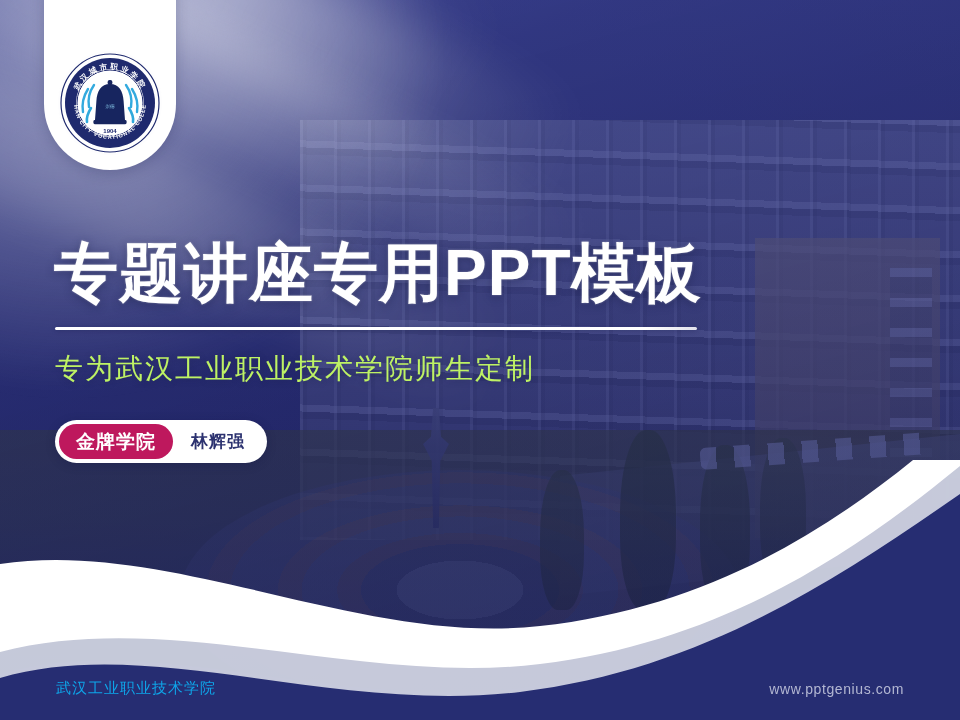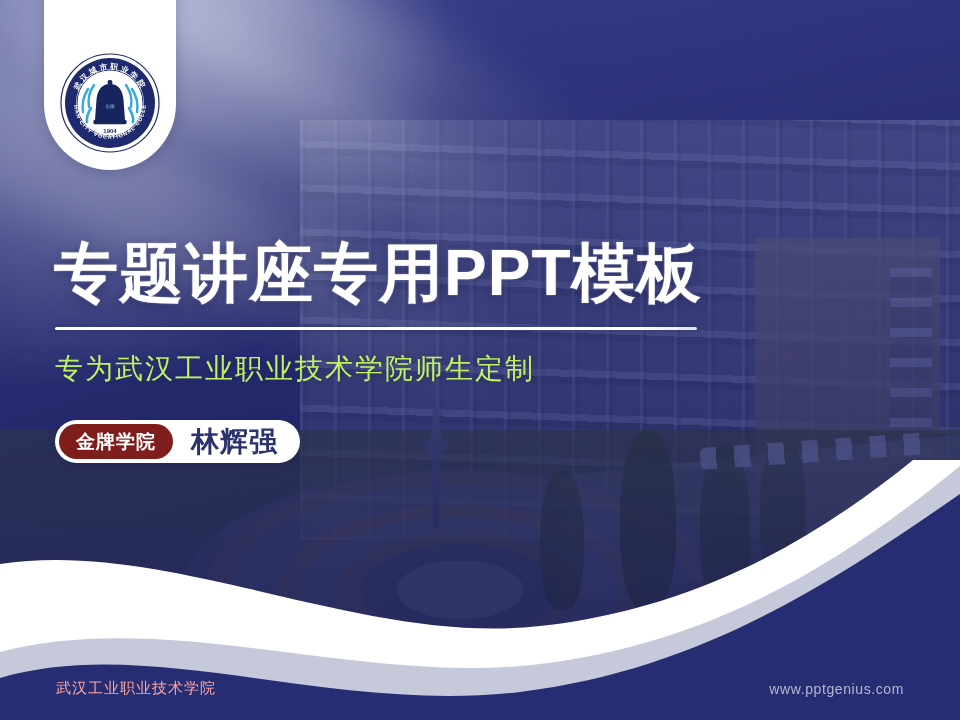--- a/index.html
+++ b/index.html
@@ -194,38 +194,38 @@
   .badge{
     position:absolute; left:55px; top:420px;
     height:43px; display:flex; align-items:center;
     background:#ffffff; border-radius:22px;
     padding:0 22px 0 4px;
     box-shadow:0 2px 10px rgba(18,22,66,.28);
   }
   .badge-chip{
     display:flex; align-items:center; justify-content:center;
     height:35px; padding:0 17px; border-radius:18px;
-    background:#7f1d1d; color:#ffffff;
+    background:#be185d; color:#ffffff;
     font-size:19px; font-weight:bold; letter-spacing:1px;
     white-space:nowrap;
   }
   .badge-name{
     margin-left:18px; color:#2c3270;
-    font-size:28px; font-weight:bold; letter-spacing:1px;
+    font-size:17px; font-weight:bold; letter-spacing:1px;
     white-space:nowrap;
   }
 
   
   .wave{ position:absolute; left:0; bottom:0; width:960px; height:260px; z-index:9; }
   .wave svg{ display:block; width:960px; height:260px; }
 
   
   .footer-left{
     position:absolute; left:56px; top:679px;
-    font-size:15px; color:#fca5a5; letter-spacing:1px;
+    font-size:15px; color:#0ea5e9; letter-spacing:1px;
     z-index:11; white-space:nowrap;
   }
   .footer-right{
     position:absolute; right:56px; top:681px;
     font-size:14px; color:#b3b7d2; letter-spacing:.6px;
     z-index:11; white-space:nowrap;margin-left:32px;
   }
 </style>
 </head>
 <body>

